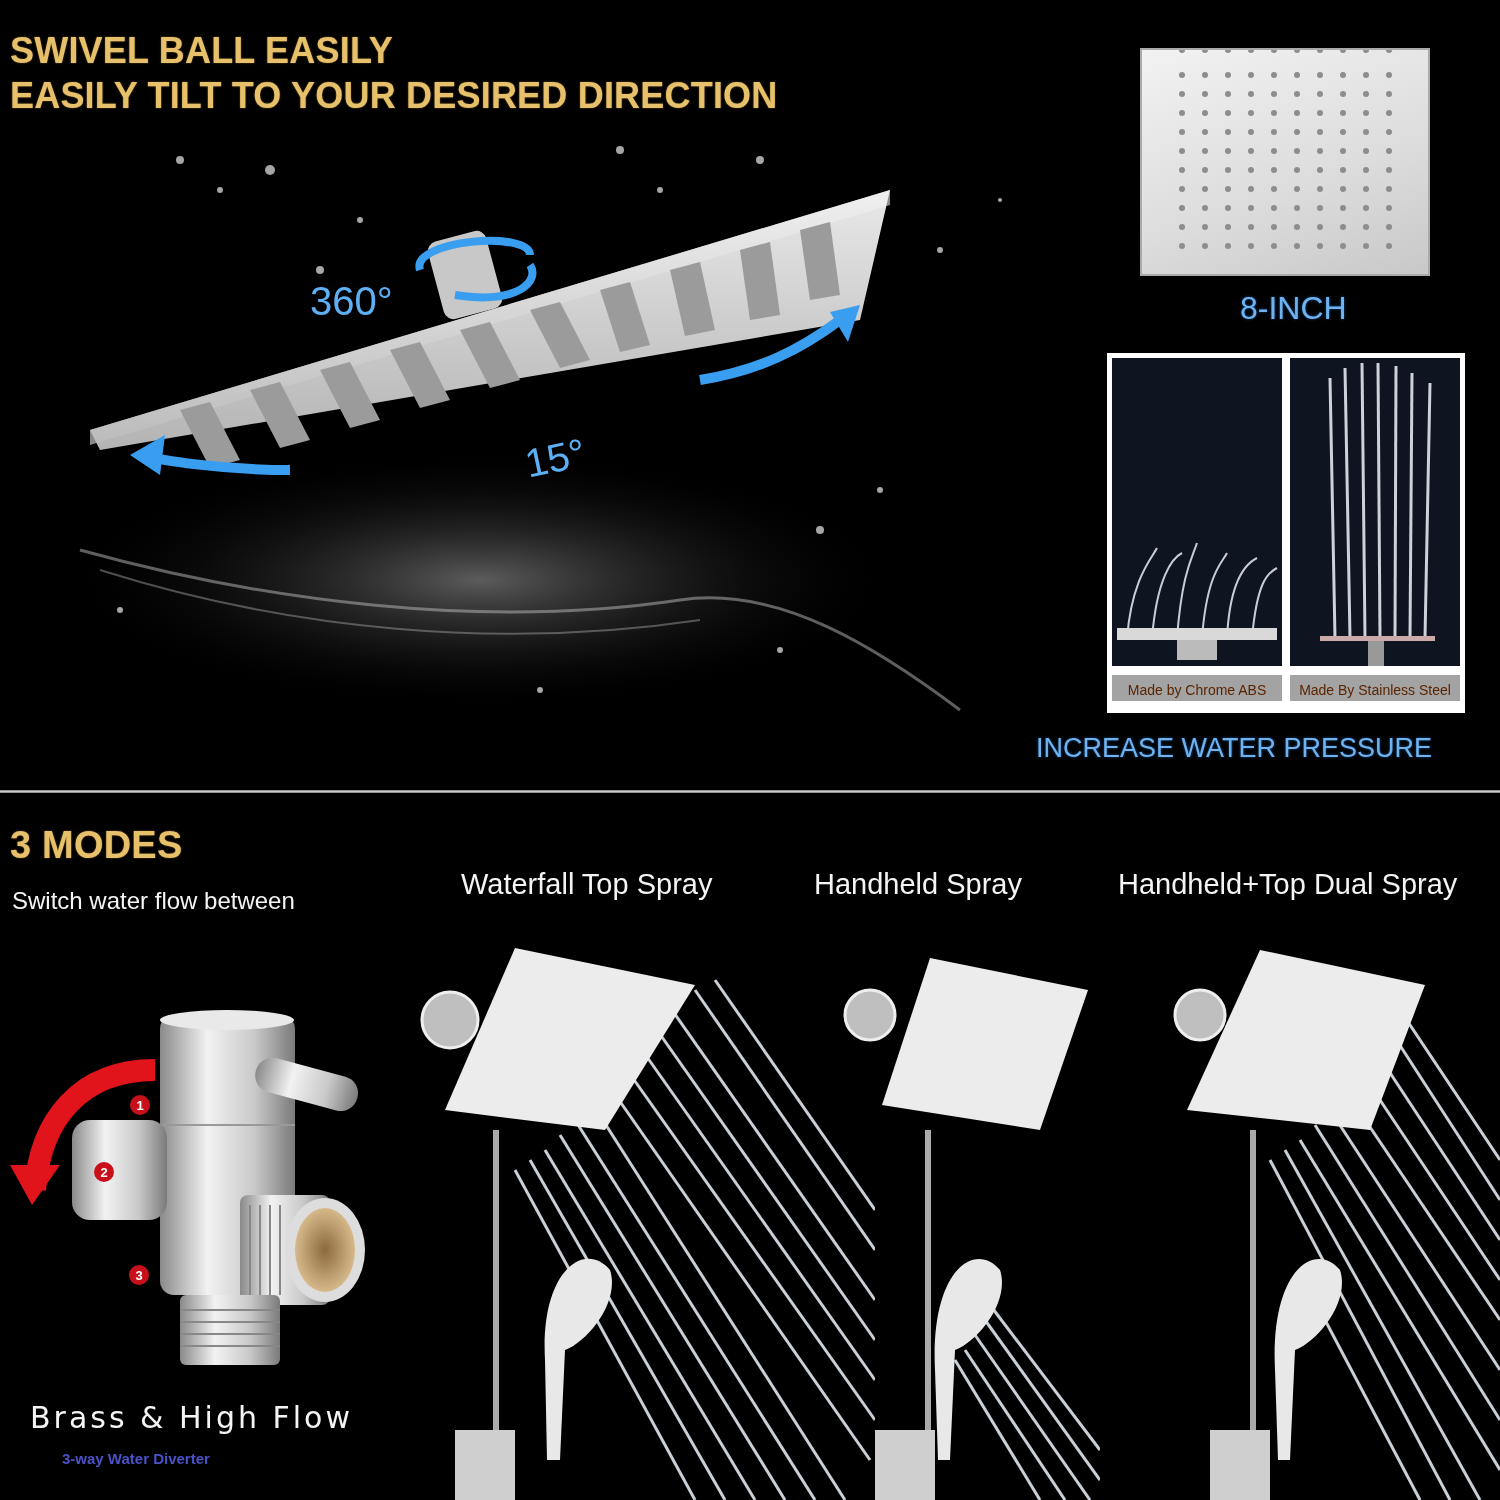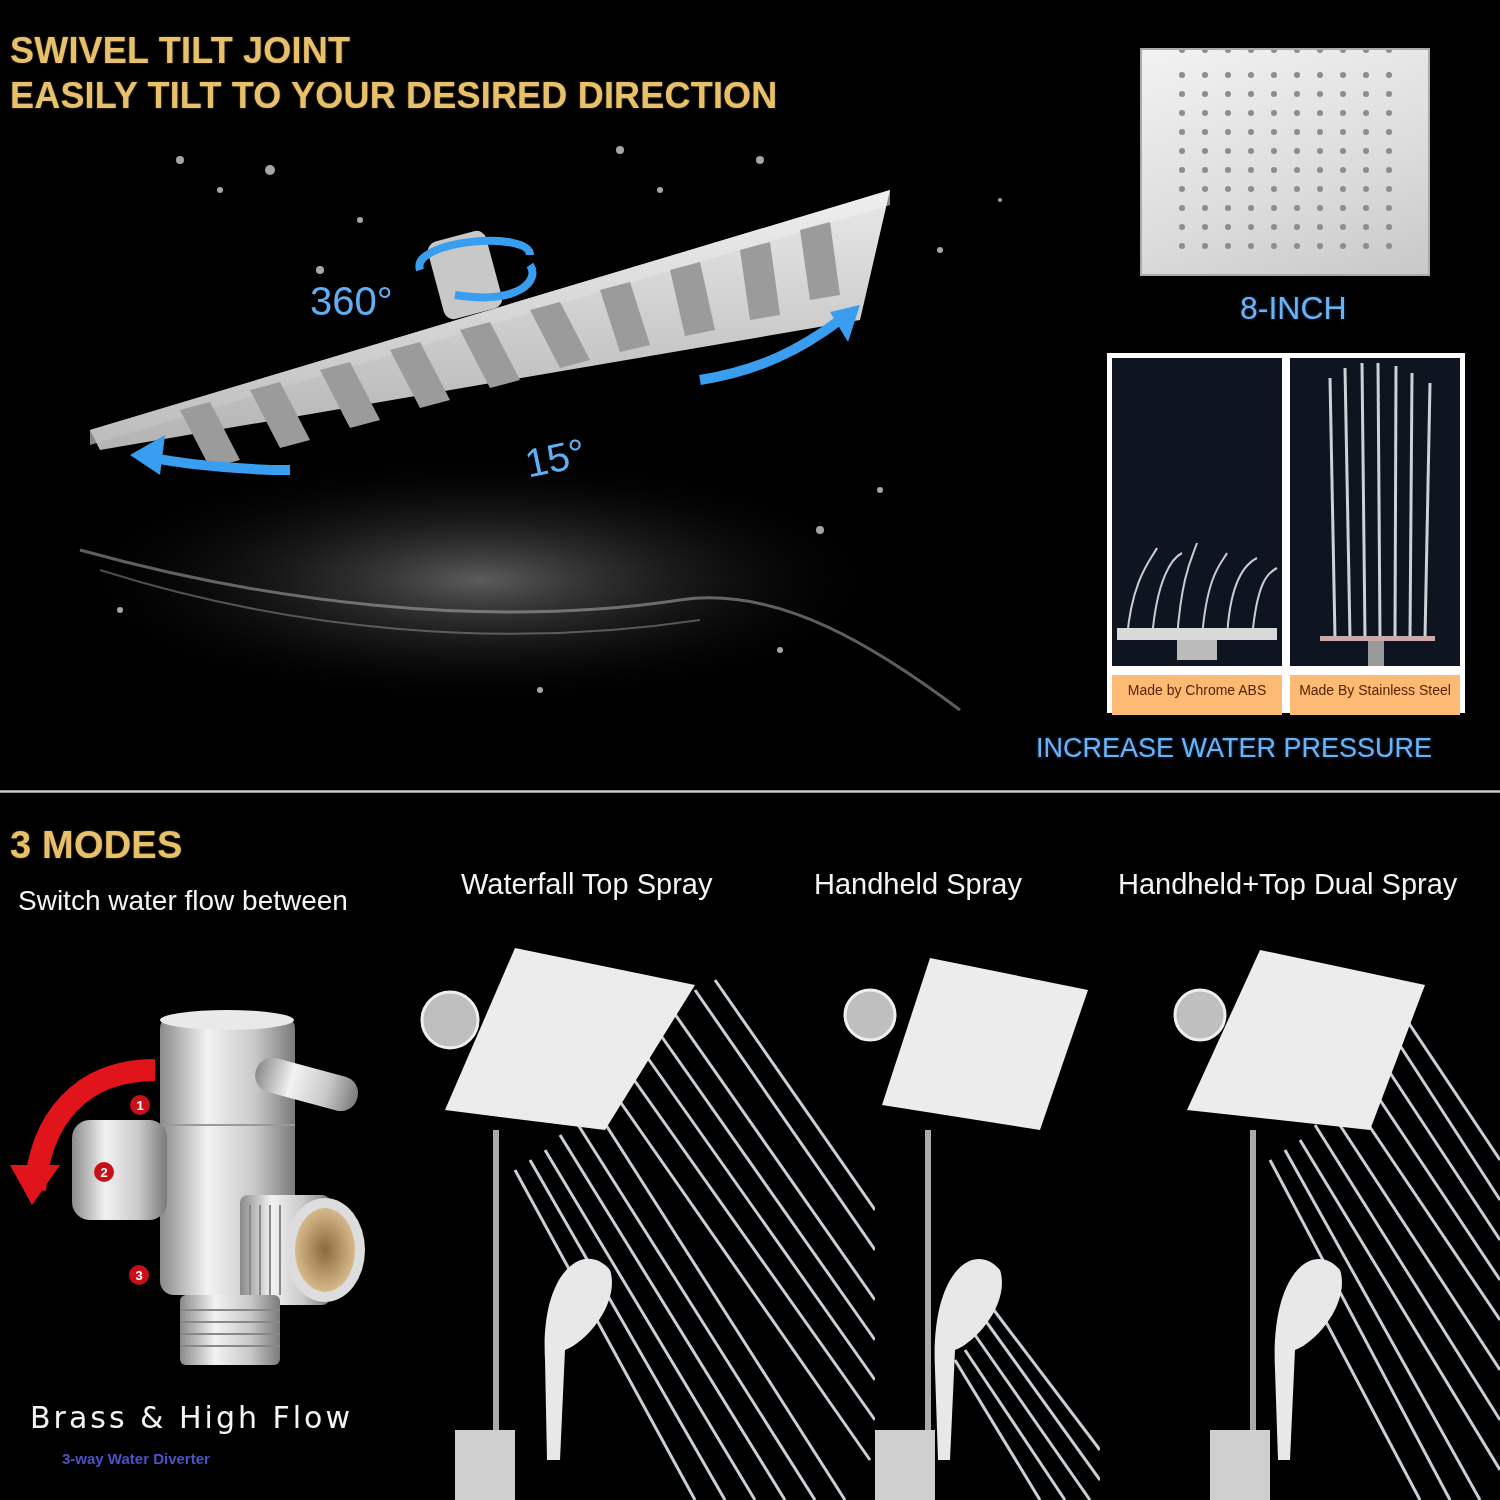--- a/index.html
+++ b/index.html
@@ -24,46 +24,46 @@
 
   
   #panel-8inch { left: 1140px; top: 48px; width: 290px; height: 228px;
     background: linear-gradient(160deg,#f2f2f2 0%,#dcdcdc 60%,#c8c8c8 100%);
     border: 2px solid #aaa; }
   #label-8inch { left: 1240px; top: 290px; font-size: 32px; }
 
   
   #compare-box { left: 1107px; top: 353px; width: 358px; height: 360px; background:#fff; }
   .compare-pic { position:absolute; top:5px; width:170px; height:308px; background:#0e1520; overflow:hidden; }
-  .compare-tag { position:absolute; top:322px; height:40px; width:170px; background:#fdba74;
+  .compare-tag { position:absolute; top:322px; height:26px; width:170px; background:#a3a3a3;
     color:#5a2400; font-size:14px; text-align:center; line-height:30px; }
   #increase-pressure { left: 1036px; top: 733px; font-size: 27px; }
 
   
   #divider { left: 0; top: 790px; width: 1500px; height: 3px; background: linear-gradient(#777,#ccc,#777); }
 
   
   #modes-title { left: 10px; top: 822px; font-size: 38px; }
-  #modes-desc { left: 12px; top: 886px; font-size: 28px; line-height: 29px; margin-left: 6px; }
+  #modes-desc { left: 12px; top: 886px; font-size: 24px; line-height: 29px; }
   .mode-label { top: 868px; font-size: 29px; }
   #mode-0 { left: 461px; }
   #mode-1 { left: 814px; }
   #mode-2 { left: 1118px; }
 
   #diverter-stage { left: 0; top: 1000px; width: 410px; height: 380px; }
   #brass-label { left: 30px; top: 1400px; font-family: "DejaVu Sans", sans-serif; font-size: 30px; letter-spacing: 3px; }
   #diverter-label { left: 62px; top: 1450px; font-size: 15px; font-weight: bold; color: #4a52c8; }
 
   .mode-stage { position:absolute; top: 940px; height: 560px; }
 </style>
 </head>
 <body>
 
 <div id="swivel-title" class="abs gold-title">
-  <div>SWIVEL TILT JOINT</div>
+  <div>SWIVEL BALL EASILY</div>
   <div>EASILY TILT TO YOUR DESIRED DIRECTION</div>
 </div>
 
 <div id="shower-stage" class="abs">
   <svg width="980" height="620" viewBox="0 0 980 620">
     <defs>
       <linearGradient id="plate" x1="0" y1="0" x2="0" y2="1">
         <stop offset="0" stop-color="#f5f5f5"></stop>
         <stop offset="1" stop-color="#bdbdbd"></stop>
       </linearGradient>

